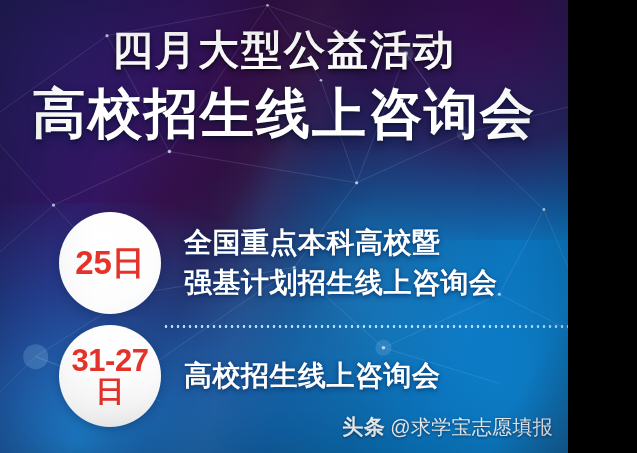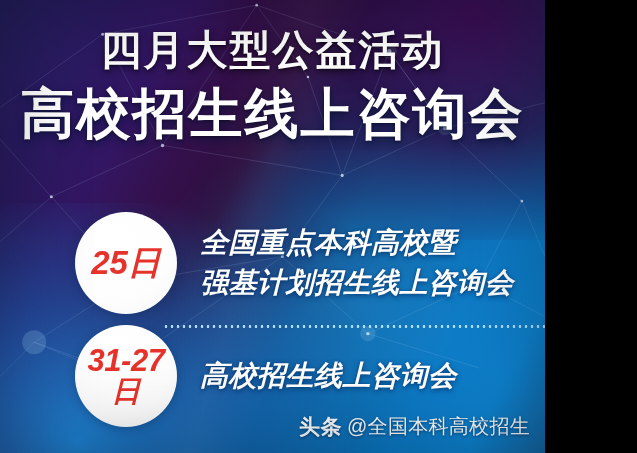--- a/index.html
+++ b/index.html
@@ -8,20 +8,21 @@
     padding: 0;
     background: #000;
   }
   #poster {
     position: relative;
     width: 545px;
     height: 453px;
     overflow: hidden;
     font-family: "Liberation Sans", "DejaVu Sans", sans-serif;
     user-select: none;
+    padding-left: 23px;
   }
 
   
   .bg-base {
     position: absolute;
     inset: 0;
     background:
       linear-gradient(118deg,
         #241f5e 0%,
         #2b1a62 14%,
@@ -114,23 +115,22 @@
     color: #ffffff;
     text-shadow:
       0 4px 9px rgba(0,20,55,0.60),
       0 1px 3px rgba(0,0,0,0.5);
     line-height: 1;
   }
 
   
   .rows {
     position: absolute;
-    left: 16px; right: 0;
+    left: 0; right: 0;
     top: 206px;
-    font-style: italic;
   }
   .row {
     position: relative;
     height: 113px;
     display: flex;
     align-items: center;
   }
   .badge {
     flex: 0 0 auto;
     margin-left: 59px;
@@ -181,21 +181,21 @@
     background-size: 6px 3px;
     background-repeat: repeat-x;
   }
 
   
   .watermark {
     position: absolute;
     right: 15px;
     bottom: 12px;
     display: flex;
-    align-items: flex-start;
+    align-items: flex-end;
     gap: 5px;
     color: #ffffff;
     text-shadow: 0 1px 3px rgba(0,25,60,0.65);
     opacity: 0.97;
   }
   .wm-brand {
     font-weight: bold;
     font-size: 21px;
     letter-spacing: 0.5px;
   }
@@ -286,17 +286,17 @@
         <span class="row-line">高校招生线上咨询会</span>
       </div>
     </div>
 
   </div>
 
   <div class="divider"></div>
 
   <div class="watermark">
     <span class="wm-brand">头条</span>
-    <span class="wm-handle">@全国本科高校招生</span>
+    <span class="wm-handle">@求学宝志愿填报</span>
   </div>
 
   <div class="bg-vignette"></div>
 </div>
 
 </body></html>

